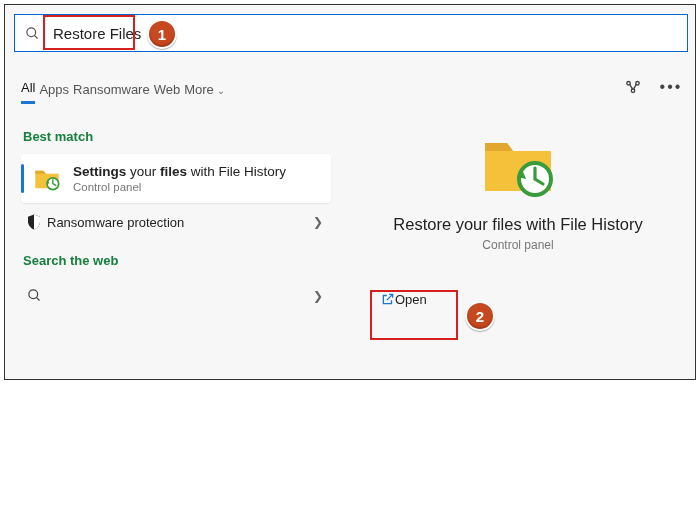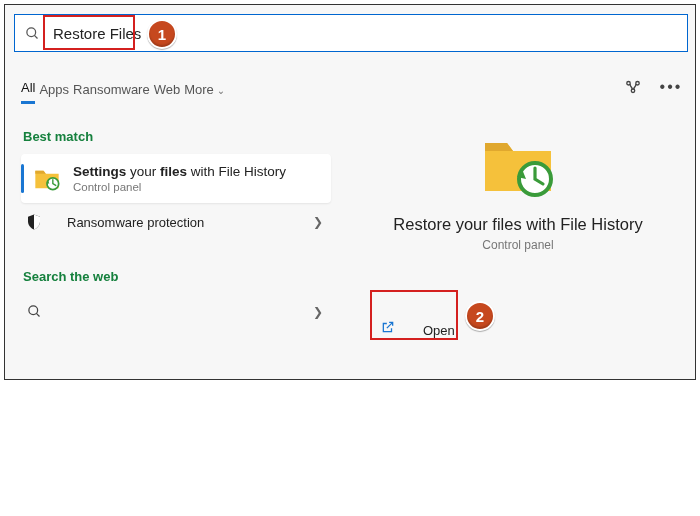--- a/index.html
+++ b/index.html
@@ -31,32 +31,32 @@
   .section-h { font-size:13px; font-weight:600; color:#15803d; margin: 6px 0 10px 2px; }
 
   .best-match { background:#fff; border-radius:4px; padding:10px 12px; display:flex; align-items:center; gap:12px; position:relative; box-shadow: 0 1px 2px rgba(0,0,0,.08); }
   .best-match .accent { position:absolute; left:0; top:10px; bottom:10px; width:3px; background:#1976d2; border-radius:2px; }
   .bm-icon { width:28px; height:28px; display:flex; align-items:center; justify-content:center; }
   .bm-text .t1 { font-size:13.5px; color:#222; }
   .bm-text .t1 b { font-weight:600; }
   .bm-text .t2 { font-size:11.5px; color:#777; margin-top:2px; }
 
   .list-row { display:flex; align-items:center; justify-content:space-between; padding:10px 8px 10px 4px; cursor:pointer; }
-  .list-row .lbl { display:flex; align-items:center; gap:24px; font-size:13px; color:#222; }
+  .list-row .lbl { display:flex; align-items:center; gap:4px; font-size:13px; color:#222; }
   .list-row .lbl .sub { color:#888; font-size:12.5px; }
   .list-row .chev { color:#666; font-size:12px; }
   .shield { width:18px; height:18px; }
 
   
   .right-col { position:absolute; left:352px; top:118px; width:322px; }
   .preview-icon-wrap { display:flex; justify-content:center; margin-top:12px; }
   .preview-title { text-align:center; font-size:16.5px; color:#222; margin-top:18px; }
   .preview-sub { text-align:center; font-size:12px; color:#777; margin-top:4px; }
 
-  .open-row { position:absolute; left:368px; top:287px; width:80px; height:46px; display:flex; align-items:flex-end; gap:28px; padding-left:8px; cursor:pointer; }
+  .open-row { position:absolute; left:368px; top:287px; width:80px; height:46px; display:flex; align-items:flex-start; gap:0; padding-left:8px; cursor:pointer; }
   .open-row .open-icon { color:#1976d2; }
   .open-row .open-lbl { font-size:13px; color:#222; }
   .red-box-2 { position:absolute; left:365px; top:285px; width:88px; height:50px; border:2px solid #d4201f; pointer-events:none; }
 </style>
 </head>
 <body>
 
 <div class="frame">
 
   <div class="search-row">
@@ -117,21 +117,21 @@
           <svg width="18" height="18" viewBox="0 0 24 24">
               <path d="M12 2l8 3v6c0 5-3.4 9.4-8 11-4.6-1.6-8-6-8-11V5l8-3z" fill="#222"></path>
               <path d="M12 2v20c4.6-1.6 8-6 8-11V5l-8-3z" fill="#fff"></path>
             </svg>
         </span>
         <span>Ransomware protection</span>
       </span>
       <span class="chev">❯</span>
     </div>
 
-    <div class="section-h" style="margin-top:28px;">Search the web</div>
+    <div class="section-h" style="margin-top:12px;">Search the web</div>
     <div class="list-row">
       <span class="lbl">
         <span style="width:18px;display:flex;justify-content:center;">
           <svg width="15" height="15" viewBox="0 0 24 24" fill="none" stroke="#444" stroke-width="2">
               <circle cx="10" cy="10" r="7"></circle>
               <line x1="20" y1="20" x2="15" y2="15"></line>
             </svg>
         </span>
       </span>
       <span class="chev">❯</span>

